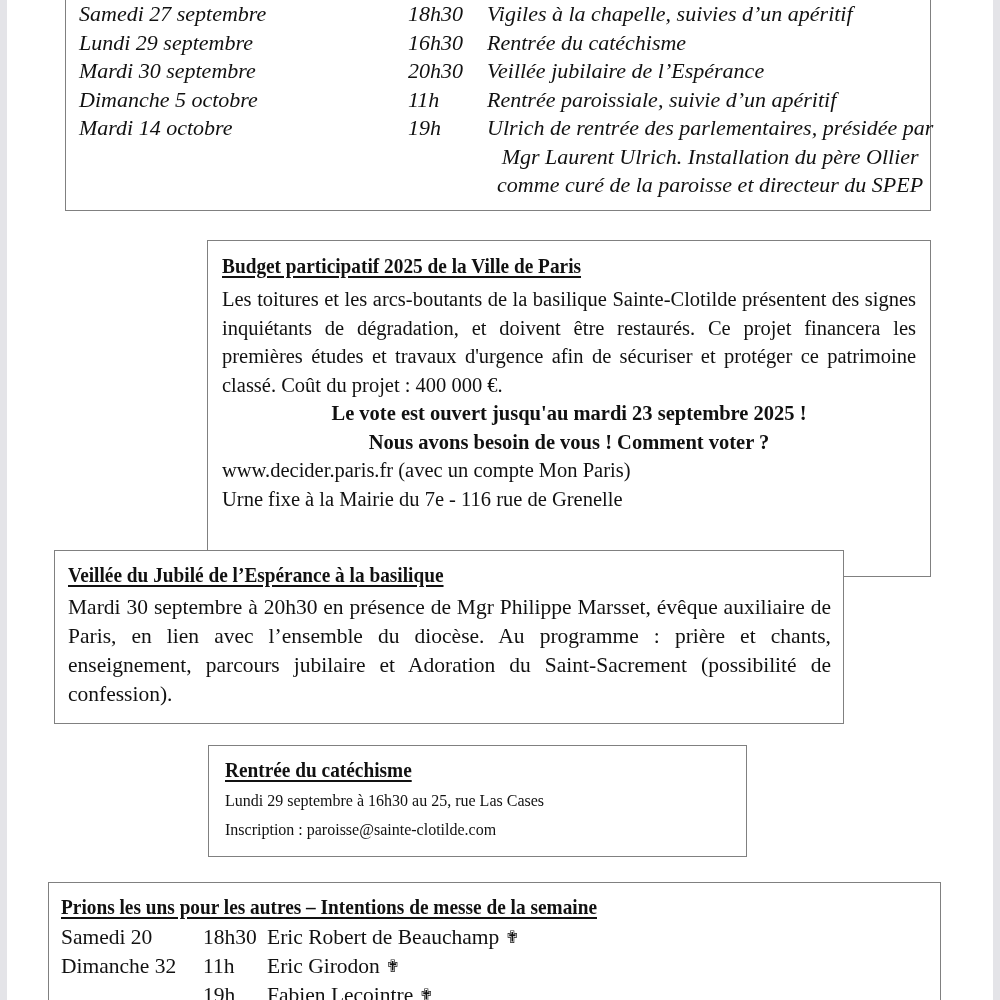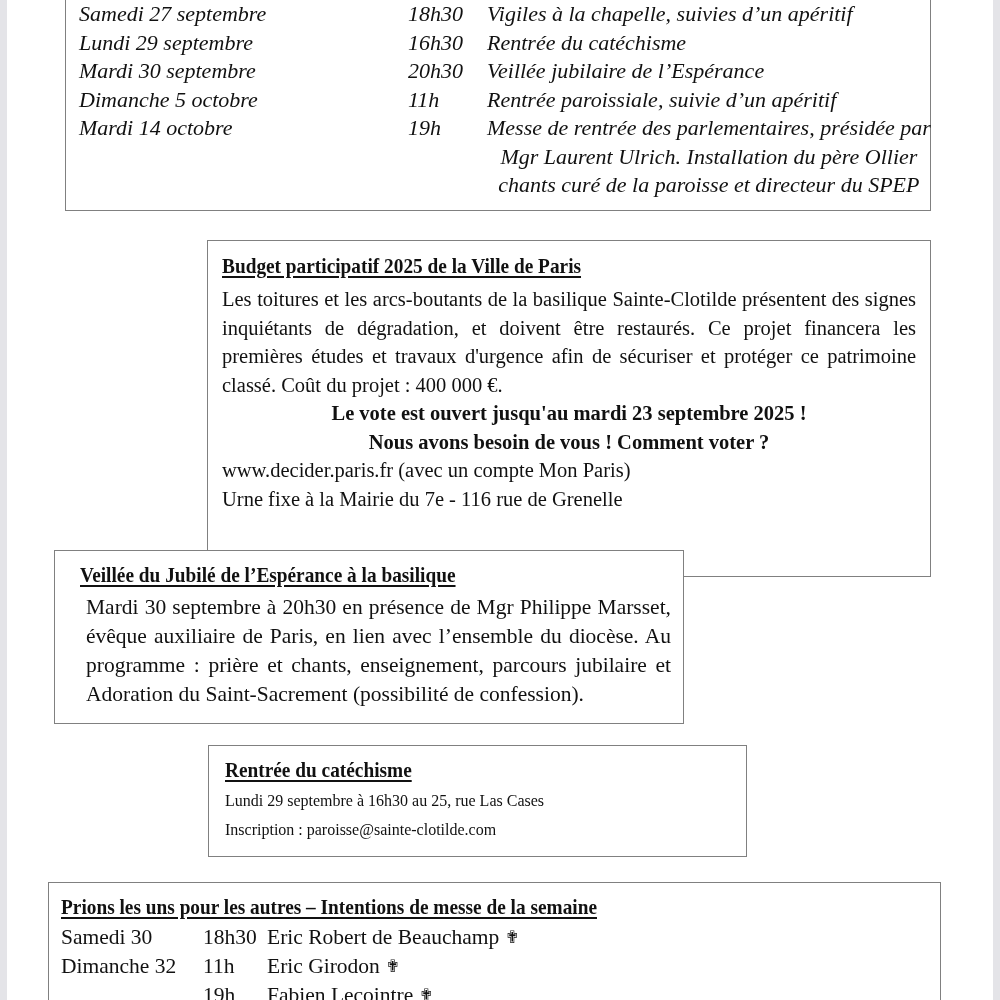--- a/index.html
+++ b/index.html
@@ -31,23 +31,23 @@
   .arow .c3 { white-space: nowrap; text-align: center; }
 
   
   #box-budget { left: 207px; top: 240px; width: 724px; height: 337px; padding: 8px 14px 0 14px; }
   #box-budget .title { font-size: 21px; line-height: 34px; }
   #box-budget .para { font-size: 20.5px; line-height: 28.5px; text-align: justify; text-align-last: left; margin-top: 2px; }
   #box-budget .center { text-align: center; font-weight: bold; font-size: 20.5px; line-height: 28.5px; }
   #box-budget .line { font-size: 20.5px; line-height: 28.5px; }
 
   
-  #box-jubile { left: 54px; top: 550px; width: 630px; height: 174px; padding: 8px 12px 0 25px; }
+  #box-jubile { left: 54px; top: 550px; width: 790px; height: 174px; padding: 8px 12px 0 13px; }
   #box-jubile .title { font-size: 21px; line-height: 32px; }
-  #box-jubile .para { font-size: 21.5px; line-height: 29px; text-align: justify; text-align-last: left; margin-top: 2px; margin-left: 6px; }
+  #box-jubile .para { font-size: 21.5px; line-height: 29px; text-align: justify; text-align-last: left; margin-top: 2px; }
 
   
   #box-cate { left: 208px; top: 745px; width: 539px; height: 112px; padding: 8px 16px 0 16px; }
   #box-cate .title { font-size: 21px; line-height: 32px; }
   #box-cate .line { font-size: 16px; line-height: 29px; }
 
   
   #box-intentions { left: 48px; top: 882px; width: 893px; height: 140px; padding: 8px 12px 0 12px; }
   #box-intentions .title { font-size: 21px; line-height: 32px; }
   .irow { display: flex; font-size: 21.5px; line-height: 29px; white-space: nowrap; }
@@ -80,23 +80,23 @@
     </div>
     <div class="arow">
       <span class="c1">Dimanche 5 octobre</span>
       <span class="c2">11h</span>
       <span class="c3">Rentrée paroissiale, suivie d’un apéritif</span>
     </div>
     <div class="arow">
       <span class="c1">Mardi 14 octobre</span>
       <span class="c2">19h</span>
       <span class="c3">
-        <div>Messe de rentrée des parlementaires, présidée par</div>
+        <div>Ulrich de rentrée des parlementaires, présidée par</div>
         <div>Mgr Laurent Ulrich. Installation du père Ollier</div>
-        <div>chants curé de la paroisse et directeur du SPEP</div>
+        <div>comme curé de la paroisse et directeur du SPEP</div>
       </span>
     </div>
   </div>
 </div>
 
 <div class="box" id="box-budget">
   <div class="title">Budget participatif 2025 de la Ville de Paris</div>
   <div class="para">Les toitures et les arcs-boutants de la basilique Sainte-Clotilde présentent des signes inquiétants de dégradation, et doivent être restaurés. Ce projet financera les premières études et travaux d'urgence afin de sécuriser et protéger ce patrimoine classé. Coût du projet : 400 000 €.</div>
   <div class="center">Le vote est ouvert jusqu'au mardi 23 septembre 2025 !</div>
   <div class="center">Nous avons besoin de vous ! Comment voter ?</div>
@@ -111,21 +111,21 @@
 
 <div class="box" id="box-cate">
   <div class="title">Rentrée du catéchisme</div>
   <div class="line">Lundi 29 septembre à 16h30 au 25, rue Las Cases</div>
   <div class="line">Inscription : paroisse@sainte-clotilde.com</div>
 </div>
 
 <div class="box" id="box-intentions">
   <div class="title">Prions les uns pour les autres – Intentions de messe de la semaine</div>
   <div class="irow">
-    <span class="c1">Samedi 30</span>
+    <span class="c1">Samedi 20</span>
     <span class="c2">18h30</span>
     <span>Eric Robert de Beauchamp</span>
     <span class="cross">✟</span>
   </div>
   <div class="irow">
     <span class="c1">Dimanche 32</span>
     <span class="c2">11h</span>
     <span>Eric Girodon</span>
     <span class="cross">✟</span>
   </div>

